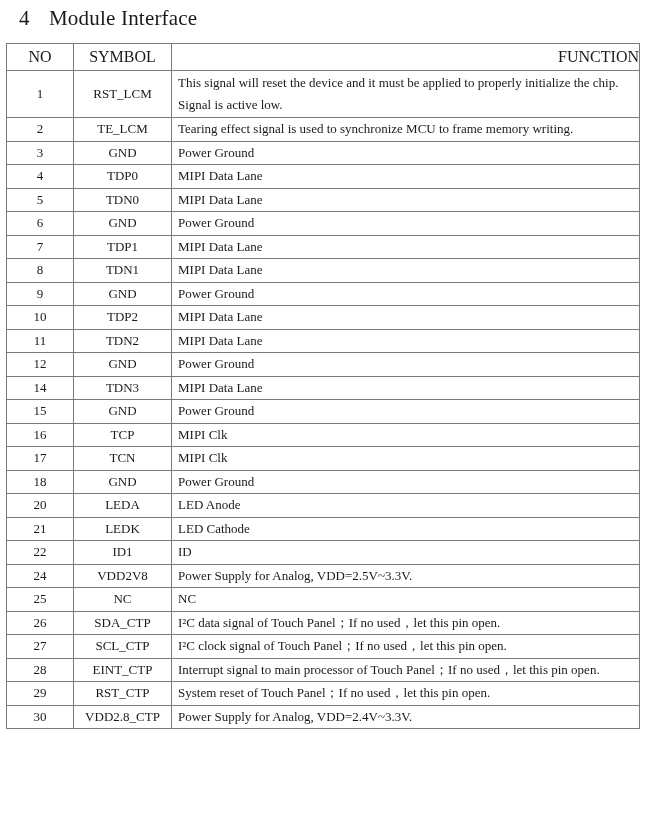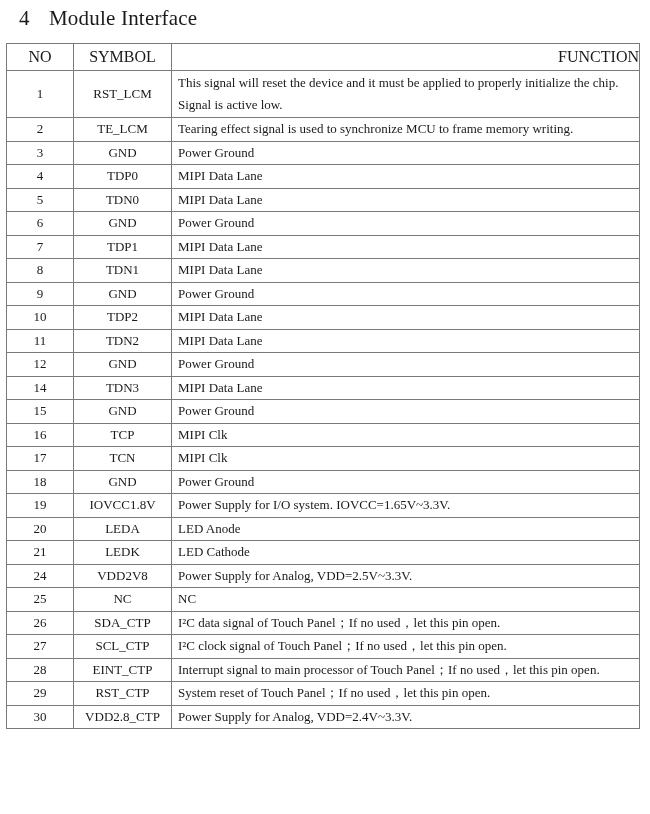--- a/index.html
+++ b/index.html
@@ -116,33 +116,33 @@
         <td class="c-no">17</td>
         <td class="c-sym">TCN</td>
         <td class="c-fn">MIPI Clk</td>
       </tr>
       <tr>
         <td class="c-no">18</td>
         <td class="c-sym">GND</td>
         <td class="c-fn">Power Ground</td>
       </tr>
       <tr>
-        <td class="c-no">19</td>
-        <td class="c-sym">IOVCC1.8V</td>
-        <td class="c-fn">Power Supply for I/O system. IOVCC=1.65V~3.3V.</td>
-      </tr>
-      <tr>
         <td class="c-no">20</td>
         <td class="c-sym">LEDA</td>
         <td class="c-fn">LED Anode</td>
       </tr>
       <tr>
         <td class="c-no">21</td>
         <td class="c-sym">LEDK</td>
         <td class="c-fn">LED Cathode</td>
+      </tr>
+      <tr>
+        <td class="c-no">22</td>
+        <td class="c-sym">ID1</td>
+        <td class="c-fn">ID</td>
       </tr>
       <tr>
         <td class="c-no">24</td>
         <td class="c-sym">VDD2V8</td>
         <td class="c-fn">Power Supply for Analog, VDD=2.5V~3.3V.</td>
       </tr>
       <tr>
         <td class="c-no">25</td>
         <td class="c-sym">NC</td>
         <td class="c-fn">NC</td>

